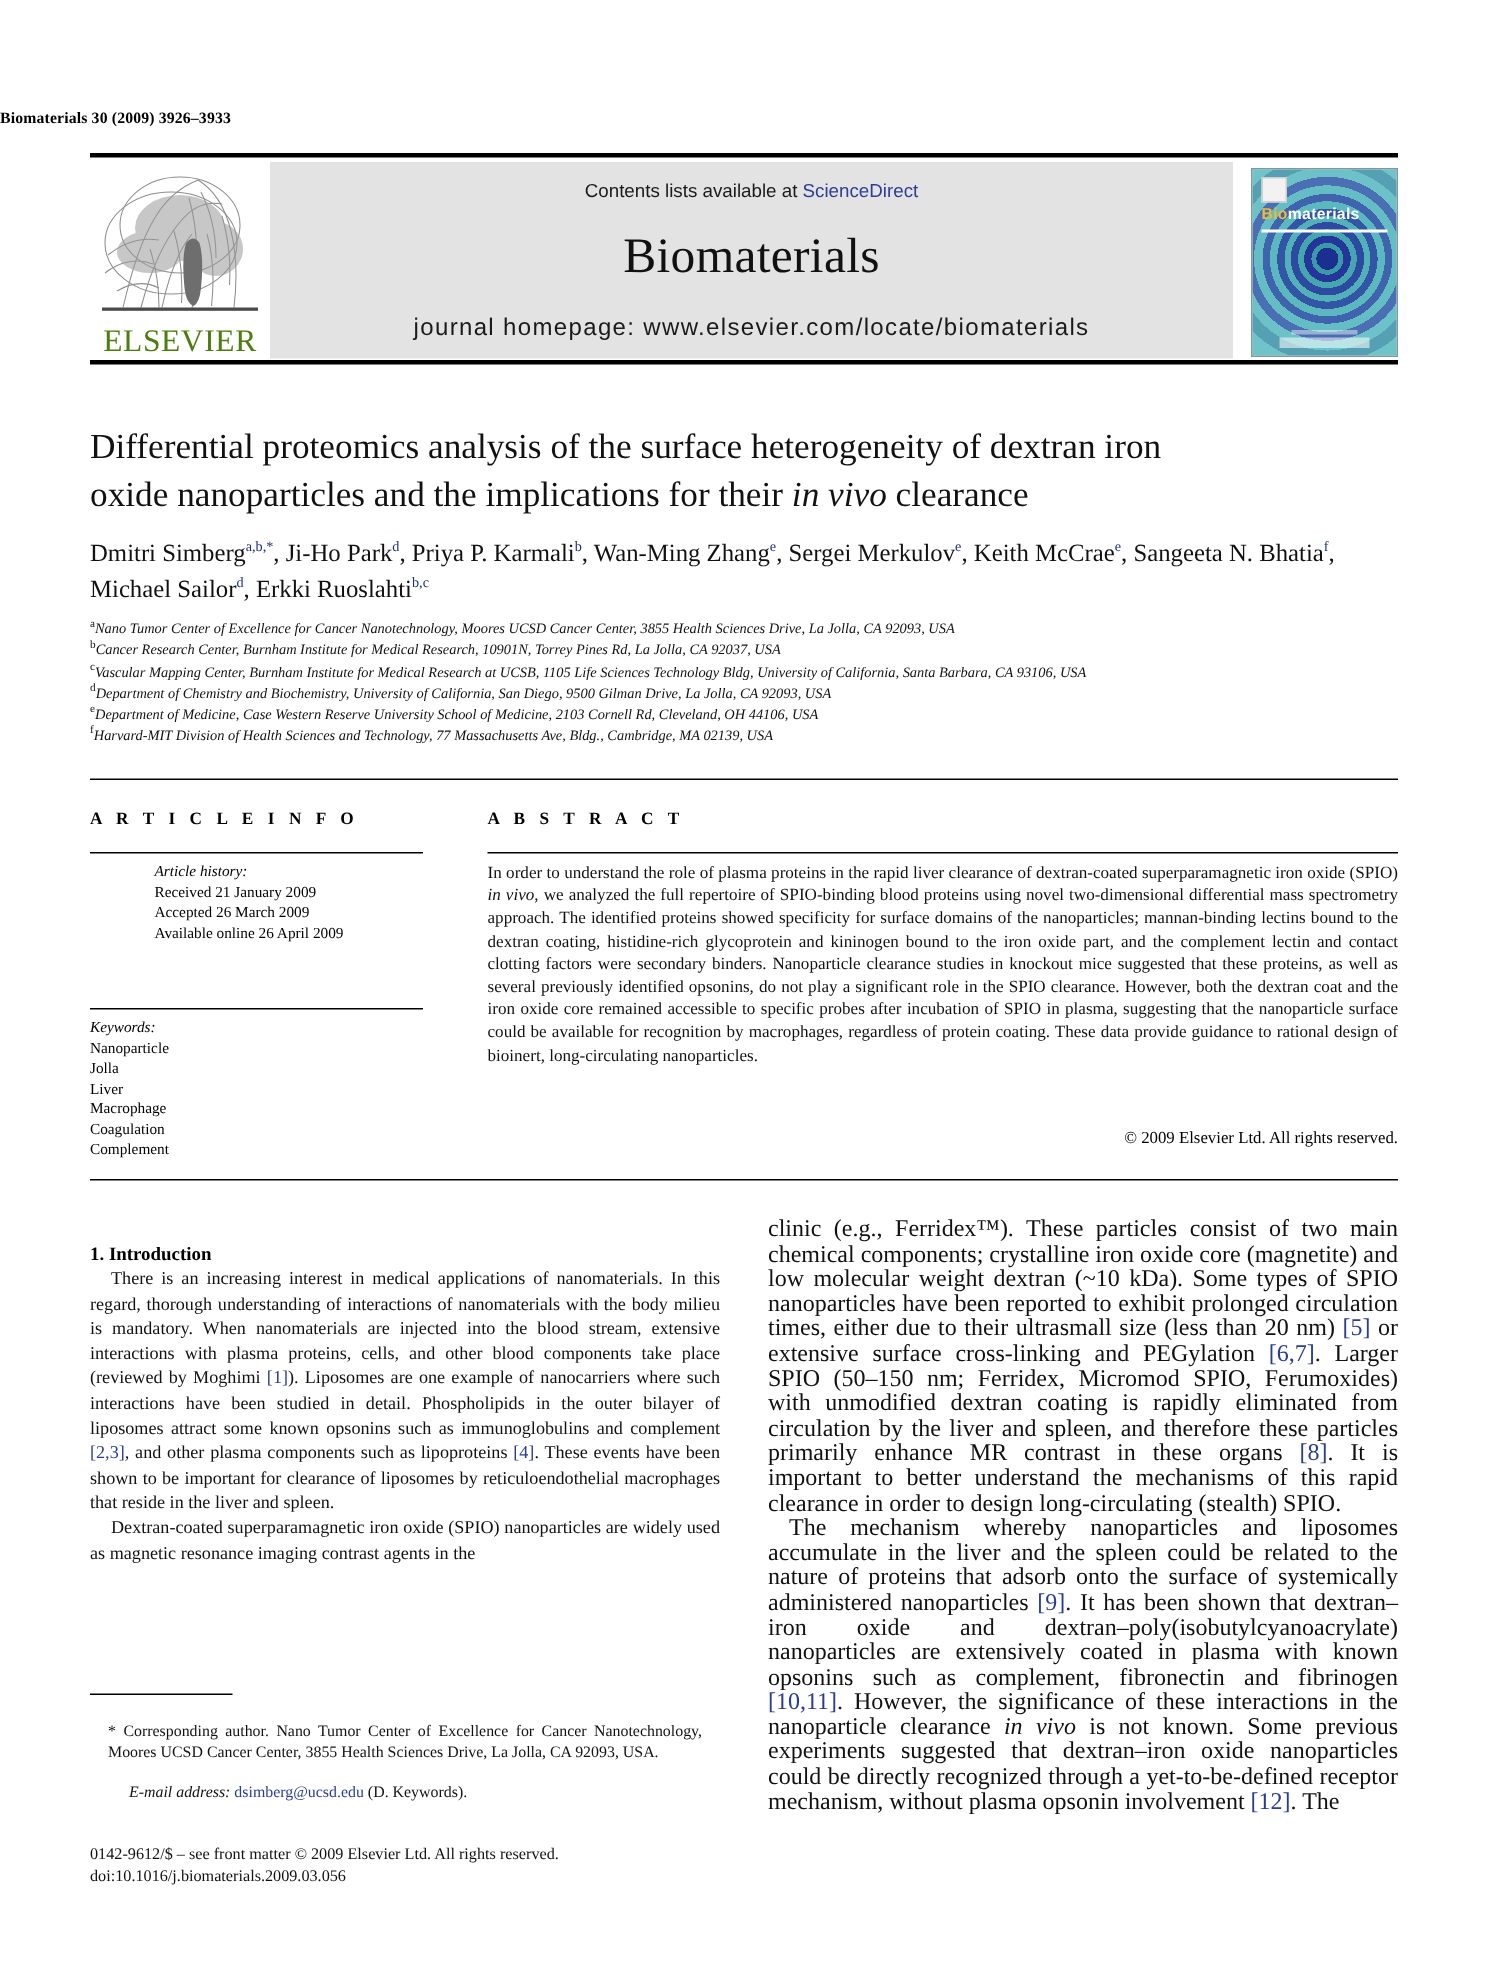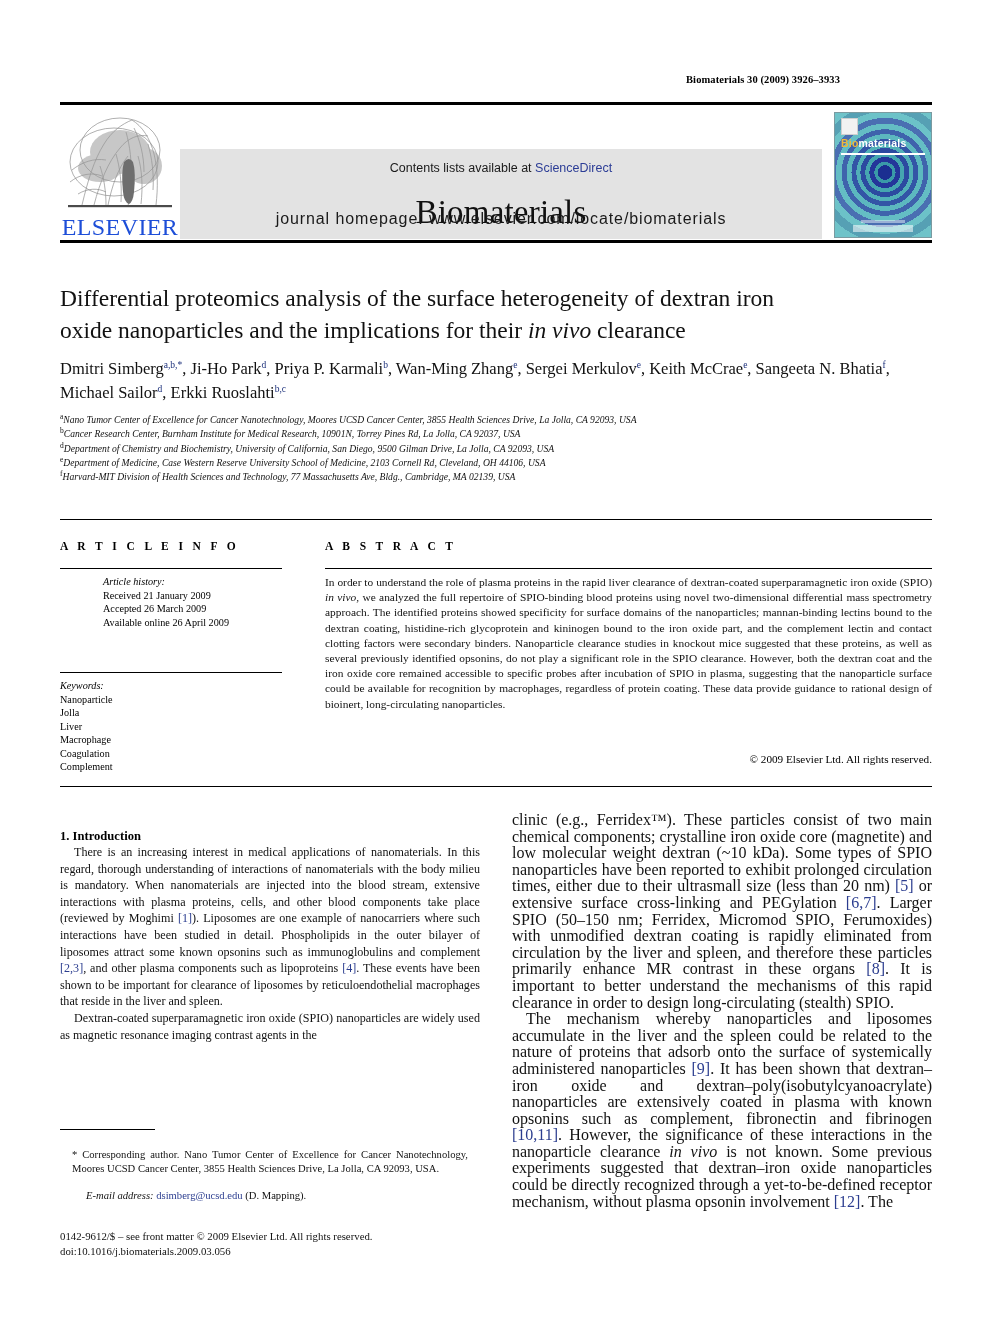--- a/index.html
+++ b/index.html
@@ -21,21 +21,21 @@
     width: 992px;
     height: 1323px;
     background: #fff;
   }
 
   
   .running-head {
     position: absolute;
     left: 0; top: 74px;
     width: 840px;
-    text-align: right;
+    text-align: left;
     font-size: 10.5px;
     font-weight: bold;
     letter-spacing: 0.1px;
   }
 
   
   .masthead {
     position: absolute;
     left: 60px; top: 102px;
     width: 872px;
@@ -62,31 +62,30 @@
     position: absolute;
     left: 4px; top: 2px;
     width: 112px;
     height: 103px;
   }
   .elsevier-word {
     position: absolute;
     left: 0; bottom: 2px;
     width: 120px;
     text-align: center;
-    color: #1d4ed8;
+    color: #4d7c0f;
     font-family: "Liberation Serif", serif;
-    font-size: 24px;
+    font-size: 21px;
     letter-spacing: 0.4px;
     line-height: 20px;
   }
   .journal-band {
     flex: 1 1 auto;
     background: #e3e3e3;
     position: relative;
-    margin-top: 41px;
   }
   .contents-line {
     position: absolute;
     left: 0; top: 12px;
     width: 100%;
     text-align: center;
     font-family: "Liberation Sans", sans-serif;
     font-size: 12.5px;
     color: #1a1a1a;
   }
@@ -441,20 +440,21 @@
   <h1 class="article-title">
     <span>Differential proteomics analysis of the surface heterogeneity of dextran iron</span><br>
     <span>oxide nanoparticles and the implications for their </span><span class="it">in vivo</span><span> clearance</span>
   </h1>
 
   <div class="authors" id="authors"><span>Dmitri Simberg</span><sup>a,b,*</sup>, <span>Ji-Ho Park</span><sup>d</sup>, <span>Priya P. Karmali</span><sup>b</sup>, <span>Wan-Ming Zhang</span><sup>e</sup>, <span>Sergei Merkulov</span><sup>e</sup>, <span>Keith McCrae</span><sup>e</sup>, <span>Sangeeta N. Bhatia</span><sup>f</sup>, <span>Michael Sailor</span><sup>d</sup>, <span>Erkki Ruoslahti</span><sup>b,c</sup></div>
 
   <div class="affiliations" id="affiliations">
       <div><sup>a</sup><span>Nano Tumor Center of Excellence for Cancer Nanotechnology, Moores UCSD Cancer Center, 3855 Health Sciences Drive, La Jolla, CA 92093, USA</span></div>
       <div><sup>b</sup><span>Cancer Research Center, Burnham Institute for Medical Research, 10901N, Torrey Pines Rd, La Jolla, CA 92037, USA</span></div>
+      <div><sup>c</sup><span>Vascular Mapping Center, Burnham Institute for Medical Research at UCSB, 1105 Life Sciences Technology Bldg, University of California, Santa Barbara, CA 93106, USA</span></div>
       <div><sup>d</sup><span>Department of Chemistry and Biochemistry, University of California, San Diego, 9500 Gilman Drive, La Jolla, CA 92093, USA</span></div>
       <div><sup>e</sup><span>Department of Medicine, Case Western Reserve University School of Medicine, 2103 Cornell Rd, Cleveland, OH 44106, USA</span></div>
       <div><sup>f</sup><span>Harvard-MIT Division of Health Sciences and Technology, 77 Massachusetts Ave, Bldg., Cambridge, MA 02139, USA</span></div>
     </div>
 
   <div class="info-rule-top"></div>
   <div class="colhead info">A R T I C L E  I N F O</div>
   <div class="colhead abs">A B S T R A C T</div>
   <div class="rule-info-a"></div>
   <div class="rule-info-b"></div>
@@ -490,21 +490,21 @@
   <div class="col-right" id="col-right">
       <p class="noind">clinic (e.g., Ferridex™). These particles consist of two main chemical components; crystalline iron oxide core (magnetite) and low molecular weight dextran (~10 kDa). Some types of SPIO nanoparticles have been reported to exhibit prolonged circulation times, either due to their ultrasmall size (less than 20 nm) <span class="ref">[5]</span> or extensive surface cross-linking and PEGylation <span class="ref">[6,7]</span>. Larger SPIO (50–150 nm; Ferridex, Micromod SPIO, Ferumoxides) with unmodified dextran coating is rapidly eliminated from circulation by the liver and spleen, and therefore these particles primarily enhance MR contrast in these organs <span class="ref">[8]</span>. It is important to better understand the mechanisms of this rapid clearance in order to design long-circulating (stealth) SPIO.</p>
       <p>The mechanism whereby nanoparticles and liposomes accumulate in the liver and the spleen could be related to the nature of proteins that adsorb onto the surface of systemically administered nanoparticles <span class="ref">[9]</span>. It has been shown that dextran–iron oxide and dextran–poly(isobutylcyanoacrylate) nanoparticles are extensively coated in plasma with known opsonins such as complement, fibronectin and fibrinogen <span class="ref">[10,11]</span>. However, the significance of these interactions in the nanoparticle clearance <span class="it">in vivo</span> is not known. Some previous experiments suggested that dextran–iron oxide nanoparticles could be directly recognized through a yet-to-be-defined receptor mechanism, without plasma opsonin involvement <span class="ref">[12]</span>. The</p>
     </div>
 
   <div class="foot-rule"></div>
   <div class="footnote">
     <p>*  Corresponding author. Nano Tumor Center of Excellence for Cancer Nanotechnology, Moores UCSD Cancer Center, 3855 Health Sciences Drive, La Jolla, CA 92093, USA.</p>
     <p style="text-indent:14px;">
       <span class="em-lbl">E-mail address:</span>
-      <a class="mail" href="#">dsimberg@ucsd.edu</a><span> (D. Mapping).</span>
+      <a class="mail" href="#">dsimberg@ucsd.edu</a><span> (D. Keywords).</span>
     </p>
   </div>
 
   <div class="frontmatter">
     <div>0142-9612/$ – see front matter © 2009 Elsevier Ltd. All rights reserved.</div>
     <div>doi:10.1016/j.biomaterials.2009.03.056</div>
   </div>
 
 </div>
 

